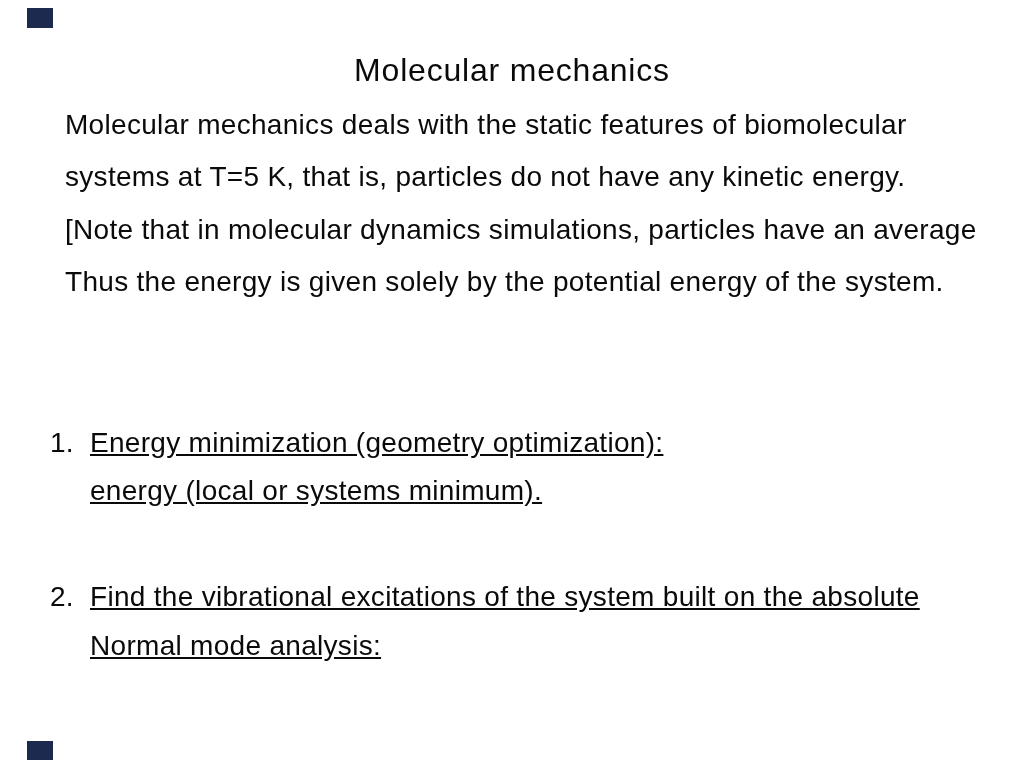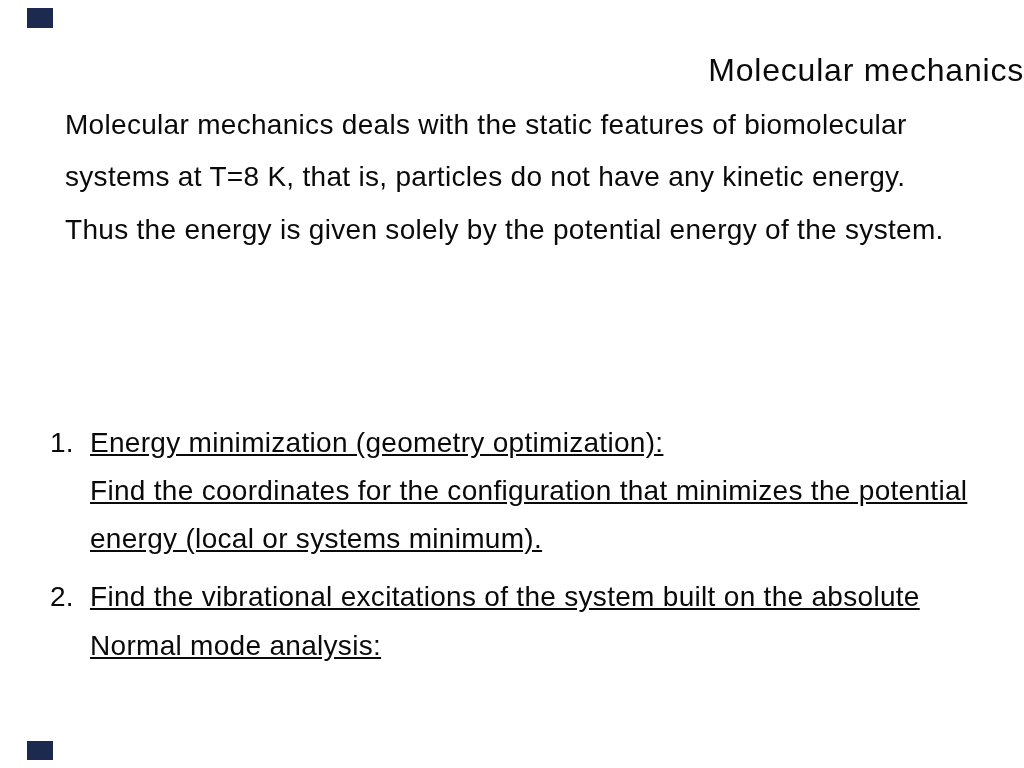--- a/index.html
+++ b/index.html
@@ -18,21 +18,21 @@
     height: 20px;
     background: #1b2a4e;
   }
   .corner-mark.top-left { left: 27px; top: 8px; }
   .corner-mark.bottom-left { left: 27px; top: 741px; height: 19px; }
   .slide-title {
     position: absolute;
     top: 51px;
     left: 0;
     width: 100%;
-    text-align: right;
+    text-align: center;
     font-size: 32px;
     line-height: 38px;
     font-weight: 400;
     letter-spacing: 0.8px;
     white-space: nowrap;
   }
   .para {
     position: absolute;
     top: 99px;
     left: 65px;
@@ -68,28 +68,28 @@
 
 <div class="slide">
 
   <div class="corner-mark top-left"></div>
   <div class="corner-mark bottom-left"></div>
 
   <div class="slide-title">Molecular mechanics</div>
 
   <div class="para">
     <div class="line">Molecular mechanics deals with the static features of biomolecular</div>
-    <div class="line">systems at T=8 K, that is, particles do not have any kinetic energy.</div>
+    <div class="line">systems at T=5 K, that is, particles do not have any kinetic energy.</div>
+    <div class="line">[Note that in molecular dynamics simulations, particles have an average</div>
     <div class="line">Thus the energy is given solely by the potential energy of the system.</div>
   </div>
 
   <div class="list-item item-1">
     <span class="num">1.</span>
     <div class="line">Energy minimization (geometry optimization):</div>
-    <div class="line">Find the coordinates for the configuration that minimizes the potential</div>
     <div class="line">energy (local or systems minimum).</div>
   </div>
 
   <div class="list-item item-2">
     <span class="num">2.</span>
     <div class="line">Find the vibrational excitations of the system built on the absolute</div>
     <div class="line">Normal mode analysis:</div>
   </div>
 
 </div>

